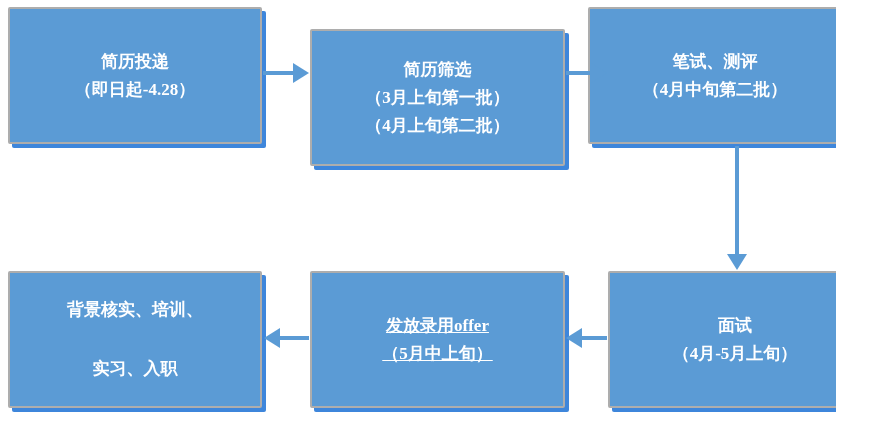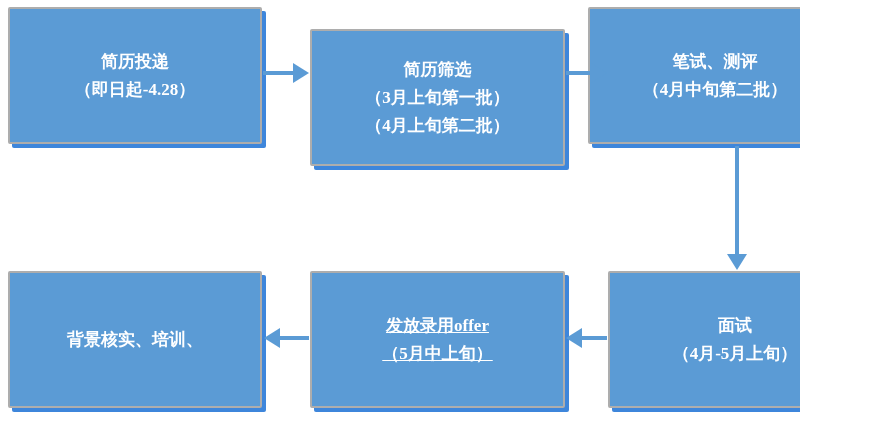--- a/index.html
+++ b/index.html
@@ -7,20 +7,21 @@
     padding: 0;
     background: #ffffff;
   }
   .canvas {
     position: relative;
     width: 800px;
     height: 426px;
     background: var(--page-bg, #ffffff);
     font-family: "Liberation Serif", "DejaVu Serif", serif;
     overflow: hidden;
+    padding-left: 36px;
   }
   .node {
     position: absolute;
     box-sizing: border-box;
     background: var(--node-fill, #5B9BD5);
     border: 2px solid var(--node-border, #ADADAD);
     border-radius: 2px;
     box-shadow: 4px 4px 0 0 var(--node-shadow, #3E86DB);
     display: flex;
     flex-direction: column;
@@ -108,20 +109,21 @@
     <span>（4月-5月上旬）</span>
   </div>
 
   <div class="node n4">
     <span>发放录用offer</span>
     <span>（5月中上旬）</span>
   </div>
 
   <div class="node n5">
     <span>背景核实、培训、</span>
+    <span>实习、入职</span>
   </div>
 
   <div class="arrow-h a1">
     <div class="shaft-h"></div>
     <div class="head-right"></div>
   </div>
 
   <div class="arrow-h a2">
     <div class="shaft-h"></div>
     <div class="head-right"></div>

